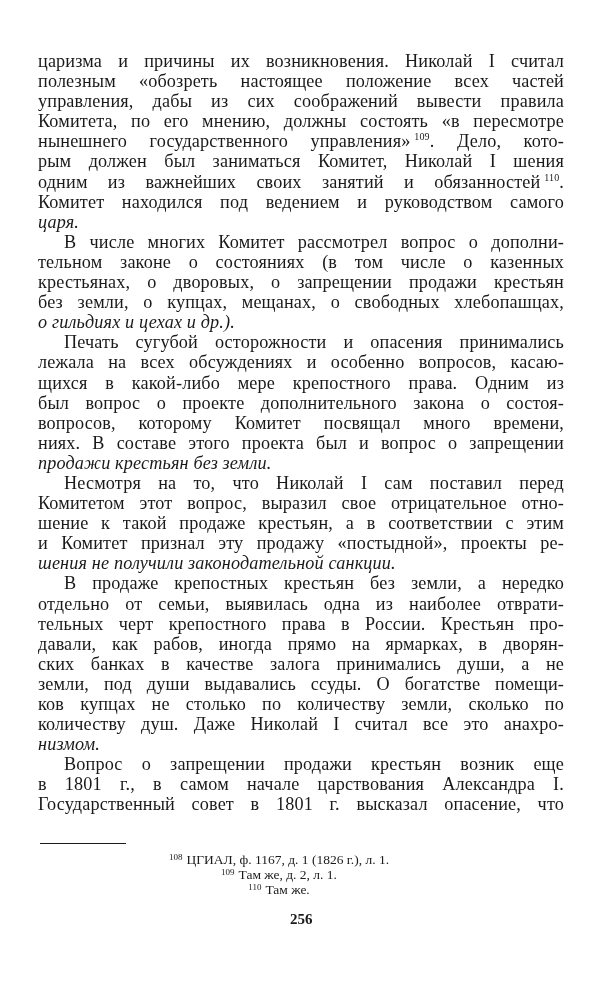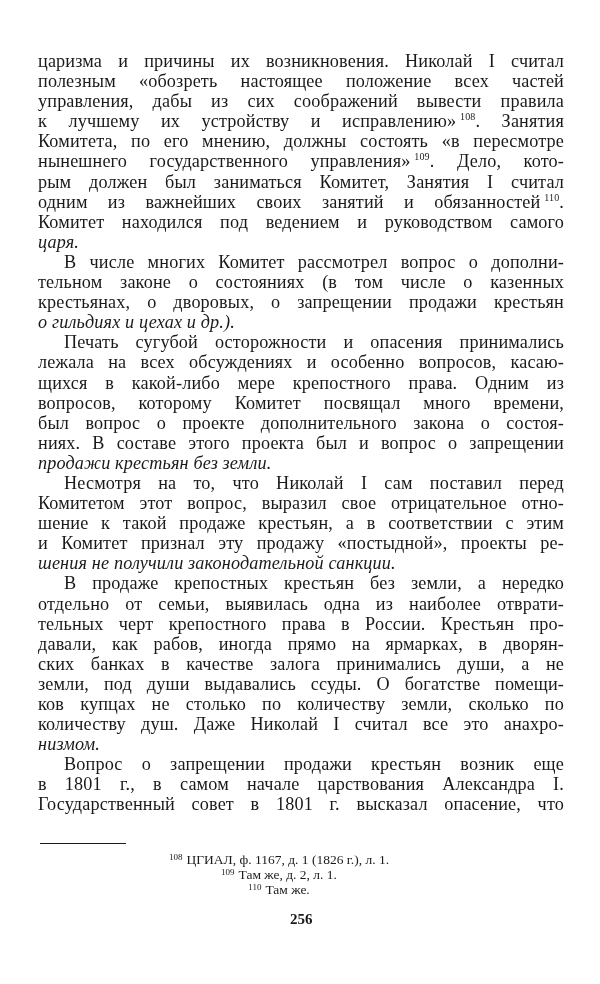--- a/index.html
+++ b/index.html
@@ -78,36 +78,36 @@
       font-weight: bold;
     }
   </style>
 </head>
 <body>
 
 <div class="page" id="page-body">
     <span class="line"><span>царизма и причины их возникновения. Николай I считал</span></span>
     <span class="line"><span>полезным «обозреть настоящее положение всех частей</span></span>
     <span class="line"><span>управления, дабы из сих соображений вывести правила</span></span>
-    <span class="line"><span>к лучшему их устройству и исправлению»</span> <sup>108</sup><span>. Занятия</span></span>
     <span class="line"><span>Комитета, по его мнению, должны состоять «в пересмотре</span></span>
     <span class="line"><span>нынешнего государственного управления»</span> <sup>109</sup><span>. Дело, кото-</span></span>
-    <span class="line"><span>рым должен был заниматься Комитет, Занятия I считал</span></span>
+    <span class="line"><span>рым должен был заниматься Комитет, Николай I шения</span></span>
     <span class="line"><span>одним из важнейших своих занятий и обязанностей</span> <sup>110</sup><span>.</span></span>
     <span class="line"><span>Комитет находился под ведением и руководством самого</span></span>
     <span class="line last"><span>царя.</span></span>
     <span class="line indent"><span>В числе многих Комитет рассмотрел вопрос о дополни-</span></span>
     <span class="line"><span>тельном законе о состояниях (в том числе о казенных</span></span>
     <span class="line"><span>крестьянах, о дворовых, о запрещении продажи крестьян</span></span>
+    <span class="line"><span>без земли, о купцах, мещанах, о свободных хлебопашцах,</span></span>
     <span class="line last"><span>о гильдиях и цехах и др.).</span></span>
     <span class="line indent"><span>Печать сугубой осторожности и опасения принимались</span></span>
     <span class="line"><span>лежала на всех обсуждениях и особенно вопросов, касаю-</span></span>
     <span class="line"><span>щихся в какой-либо мере крепостного права. Одним из</span></span>
+    <span class="line"><span>был вопрос о проекте дополнительного закона о состоя-</span></span>
     <span class="line"><span>вопросов, которому Комитет посвящал много времени,</span></span>
-    <span class="line"><span>был вопрос о проекте дополнительного закона о состоя-</span></span>
     <span class="line"><span>ниях. В составе этого проекта был и вопрос о запрещении</span></span>
     <span class="line last"><span>продажи крестьян без земли.</span></span>
     <span class="line indent"><span>Несмотря на то, что Николай I сам поставил перед</span></span>
     <span class="line"><span>Комитетом этот вопрос, выразил свое отрицательное отно-</span></span>
     <span class="line"><span>шение к такой продаже крестьян, а в соответствии с этим</span></span>
     <span class="line"><span>и Комитет признал эту продажу «постыдной», проекты ре-</span></span>
     <span class="line last"><span>шения не получили законодательной санкции.</span></span>
     <span class="line indent"><span>В продаже крепостных крестьян без земли, а нередко</span></span>
     <span class="line"><span>отдельно от семьи, выявилась одна из наиболее отврати-</span></span>
     <span class="line"><span>тельных черт крепостного права в России. Крестьян про-</span></span>

